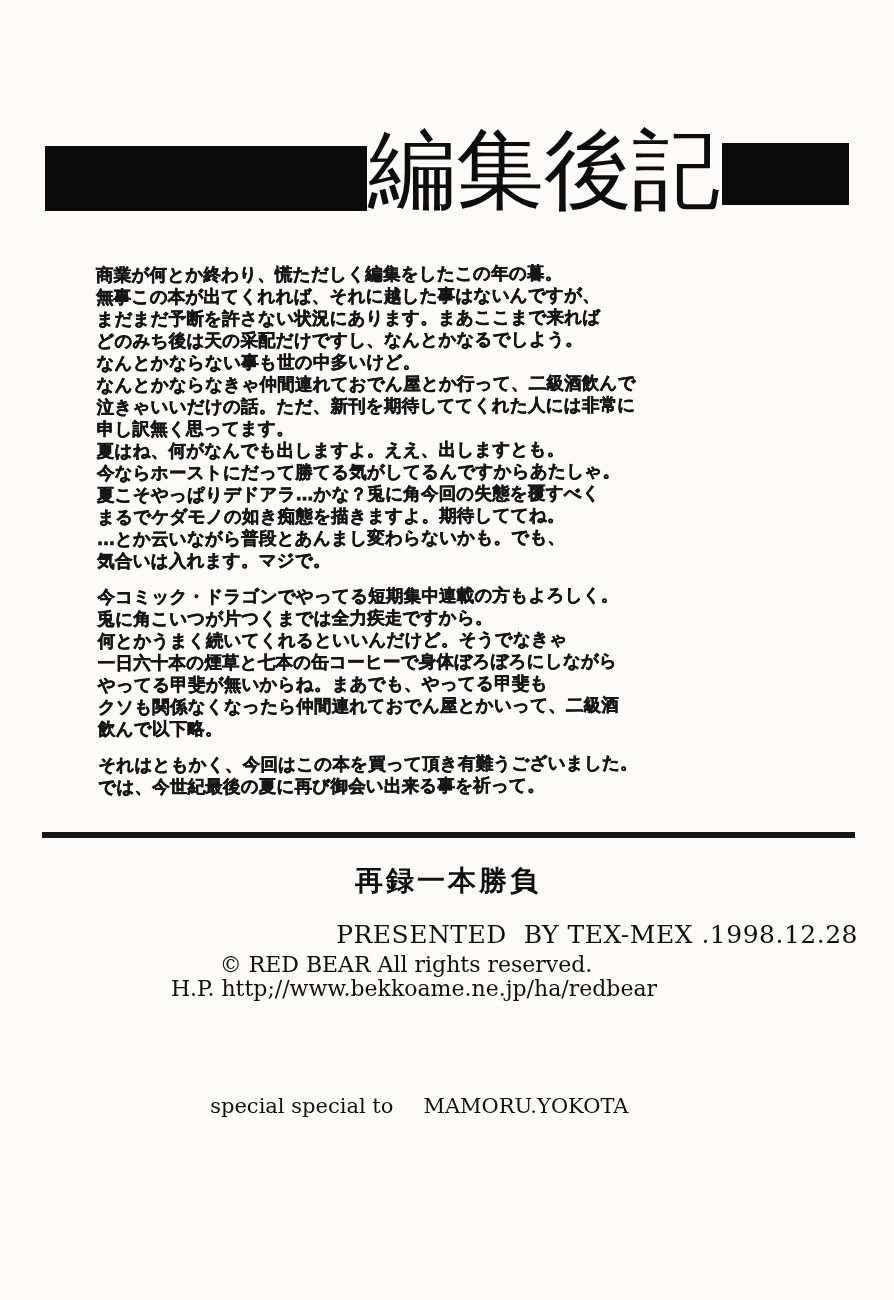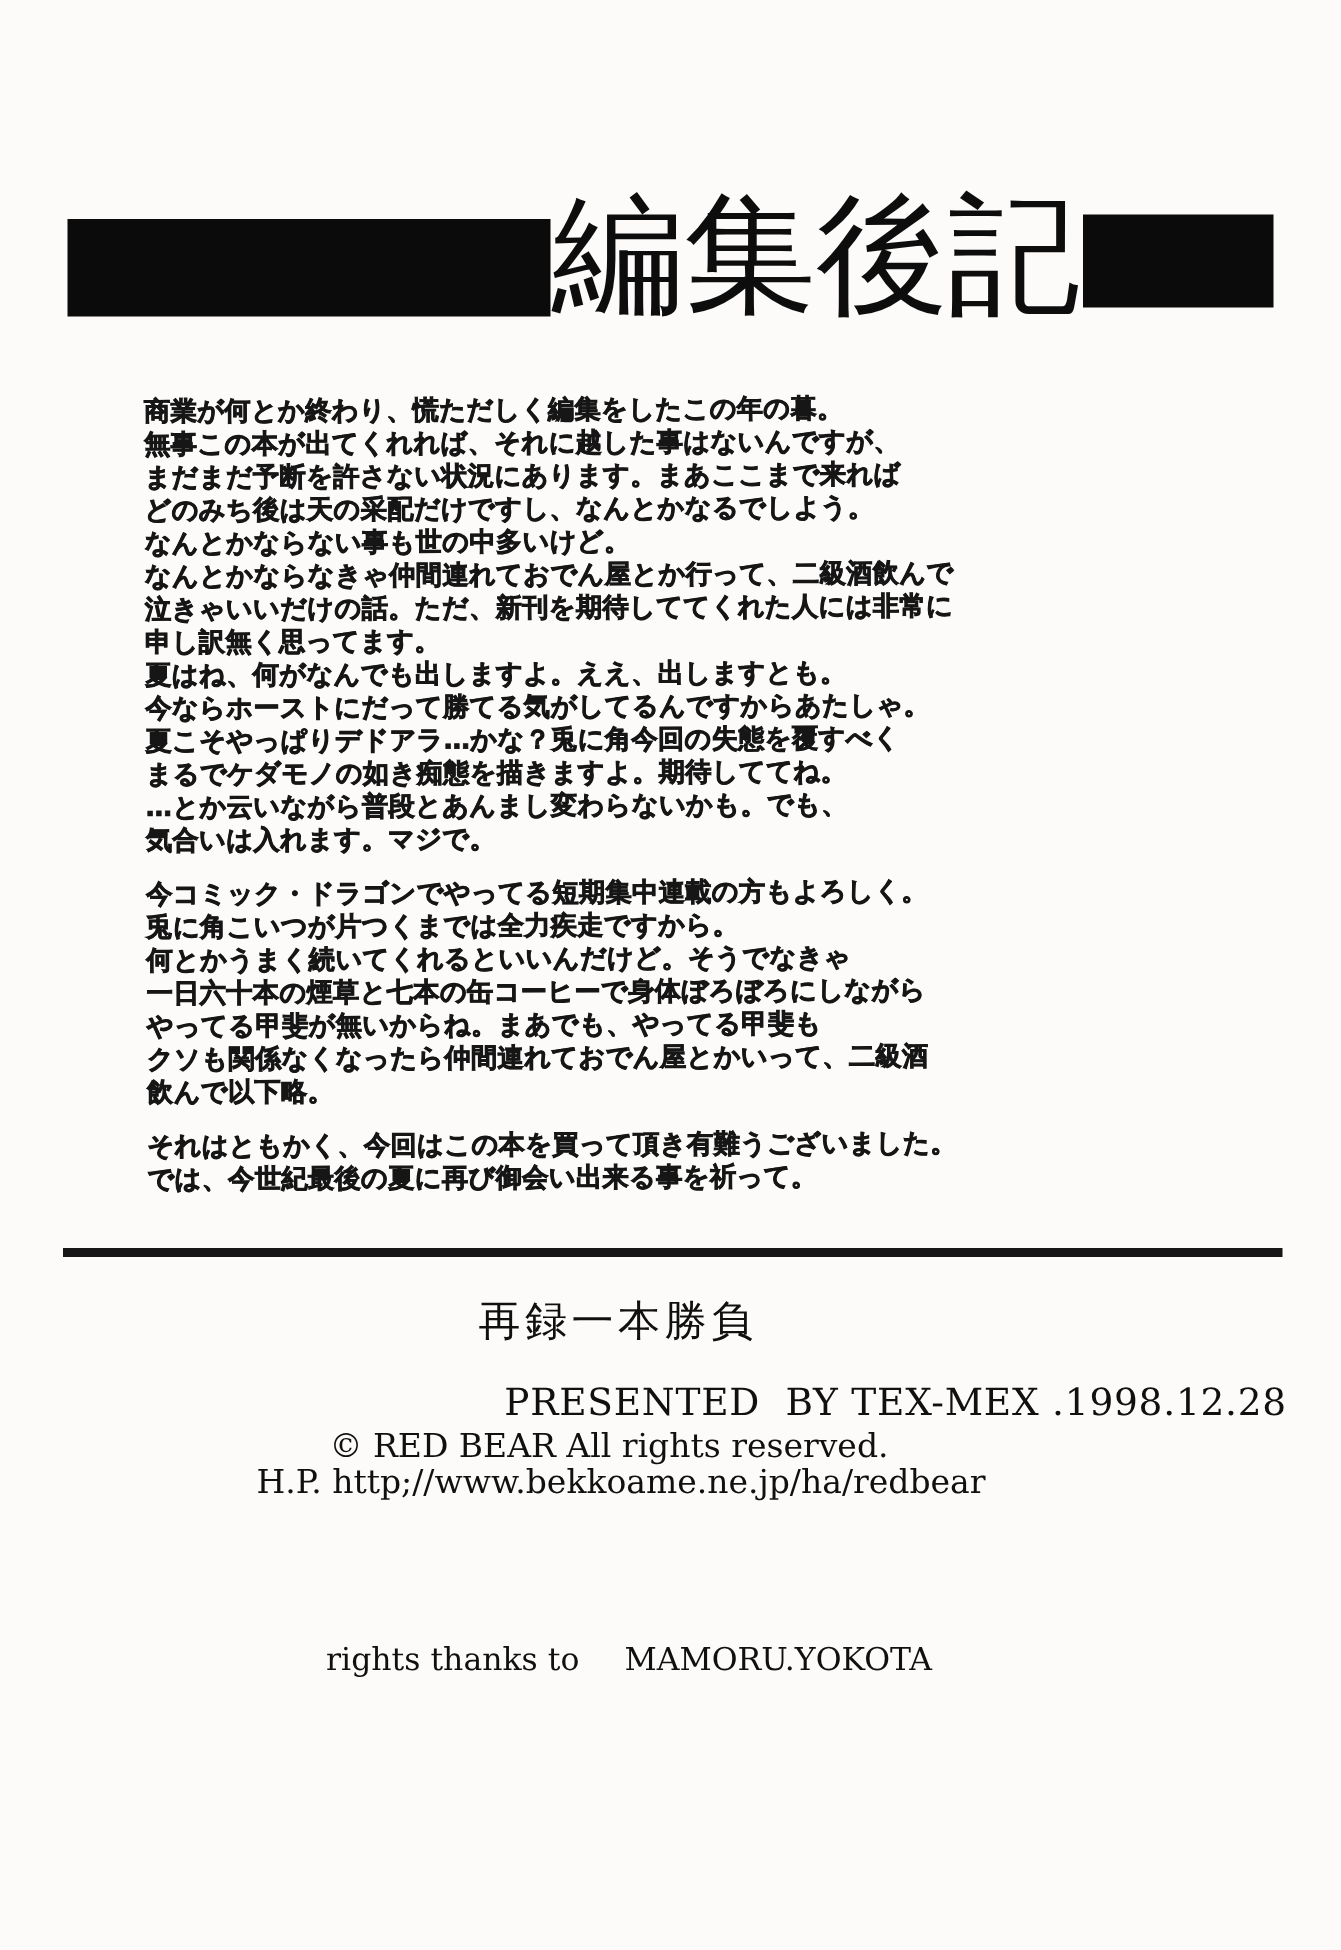--- a/index.html
+++ b/index.html
@@ -70,22 +70,23 @@
     position: absolute;
     left: 0;
     text-align: center;
     font-family: "DejaVu Serif", "Liberation Serif", serif;
     color: #101010;
     white-space: pre;
   }
   .book-title {
     top: 862px; width: 824px;
     font-size: 28px;
-    font-weight: 400;
+    font-weight: 700;
     letter-spacing: 3px;
+    margin-left: 36px;
   }
   .presented {
     top: 920px; width: 858px;
     font-size: 25px;
     letter-spacing: 0.5px;
     text-align: right;
   }
   .copyright {
     top: 952px; width: 812px;
     font-size: 22px;
@@ -145,16 +146,16 @@
 
   <div class="footer-line book-title">再録一本勝負</div>
 
   <div class="footer-line presented">PRESENTED  BY TEX-MEX .1998.12.28</div>
 
   <div class="footer-line homepage">H.P. http;//www.bekkoame.ne.jp/ha/redbear</div>
 
   <div class="footer-line copyright">© RED BEAR All rights reserved.</div>
 
   <div class="footer-line thanks">
-    <span>rights thanks to</span><span class="name">MAMORU.YOKOTA</span>
+    <span>special special to</span><span class="name">MAMORU.YOKOTA</span>
   </div>
 
 </div>
 
 </body></html>

